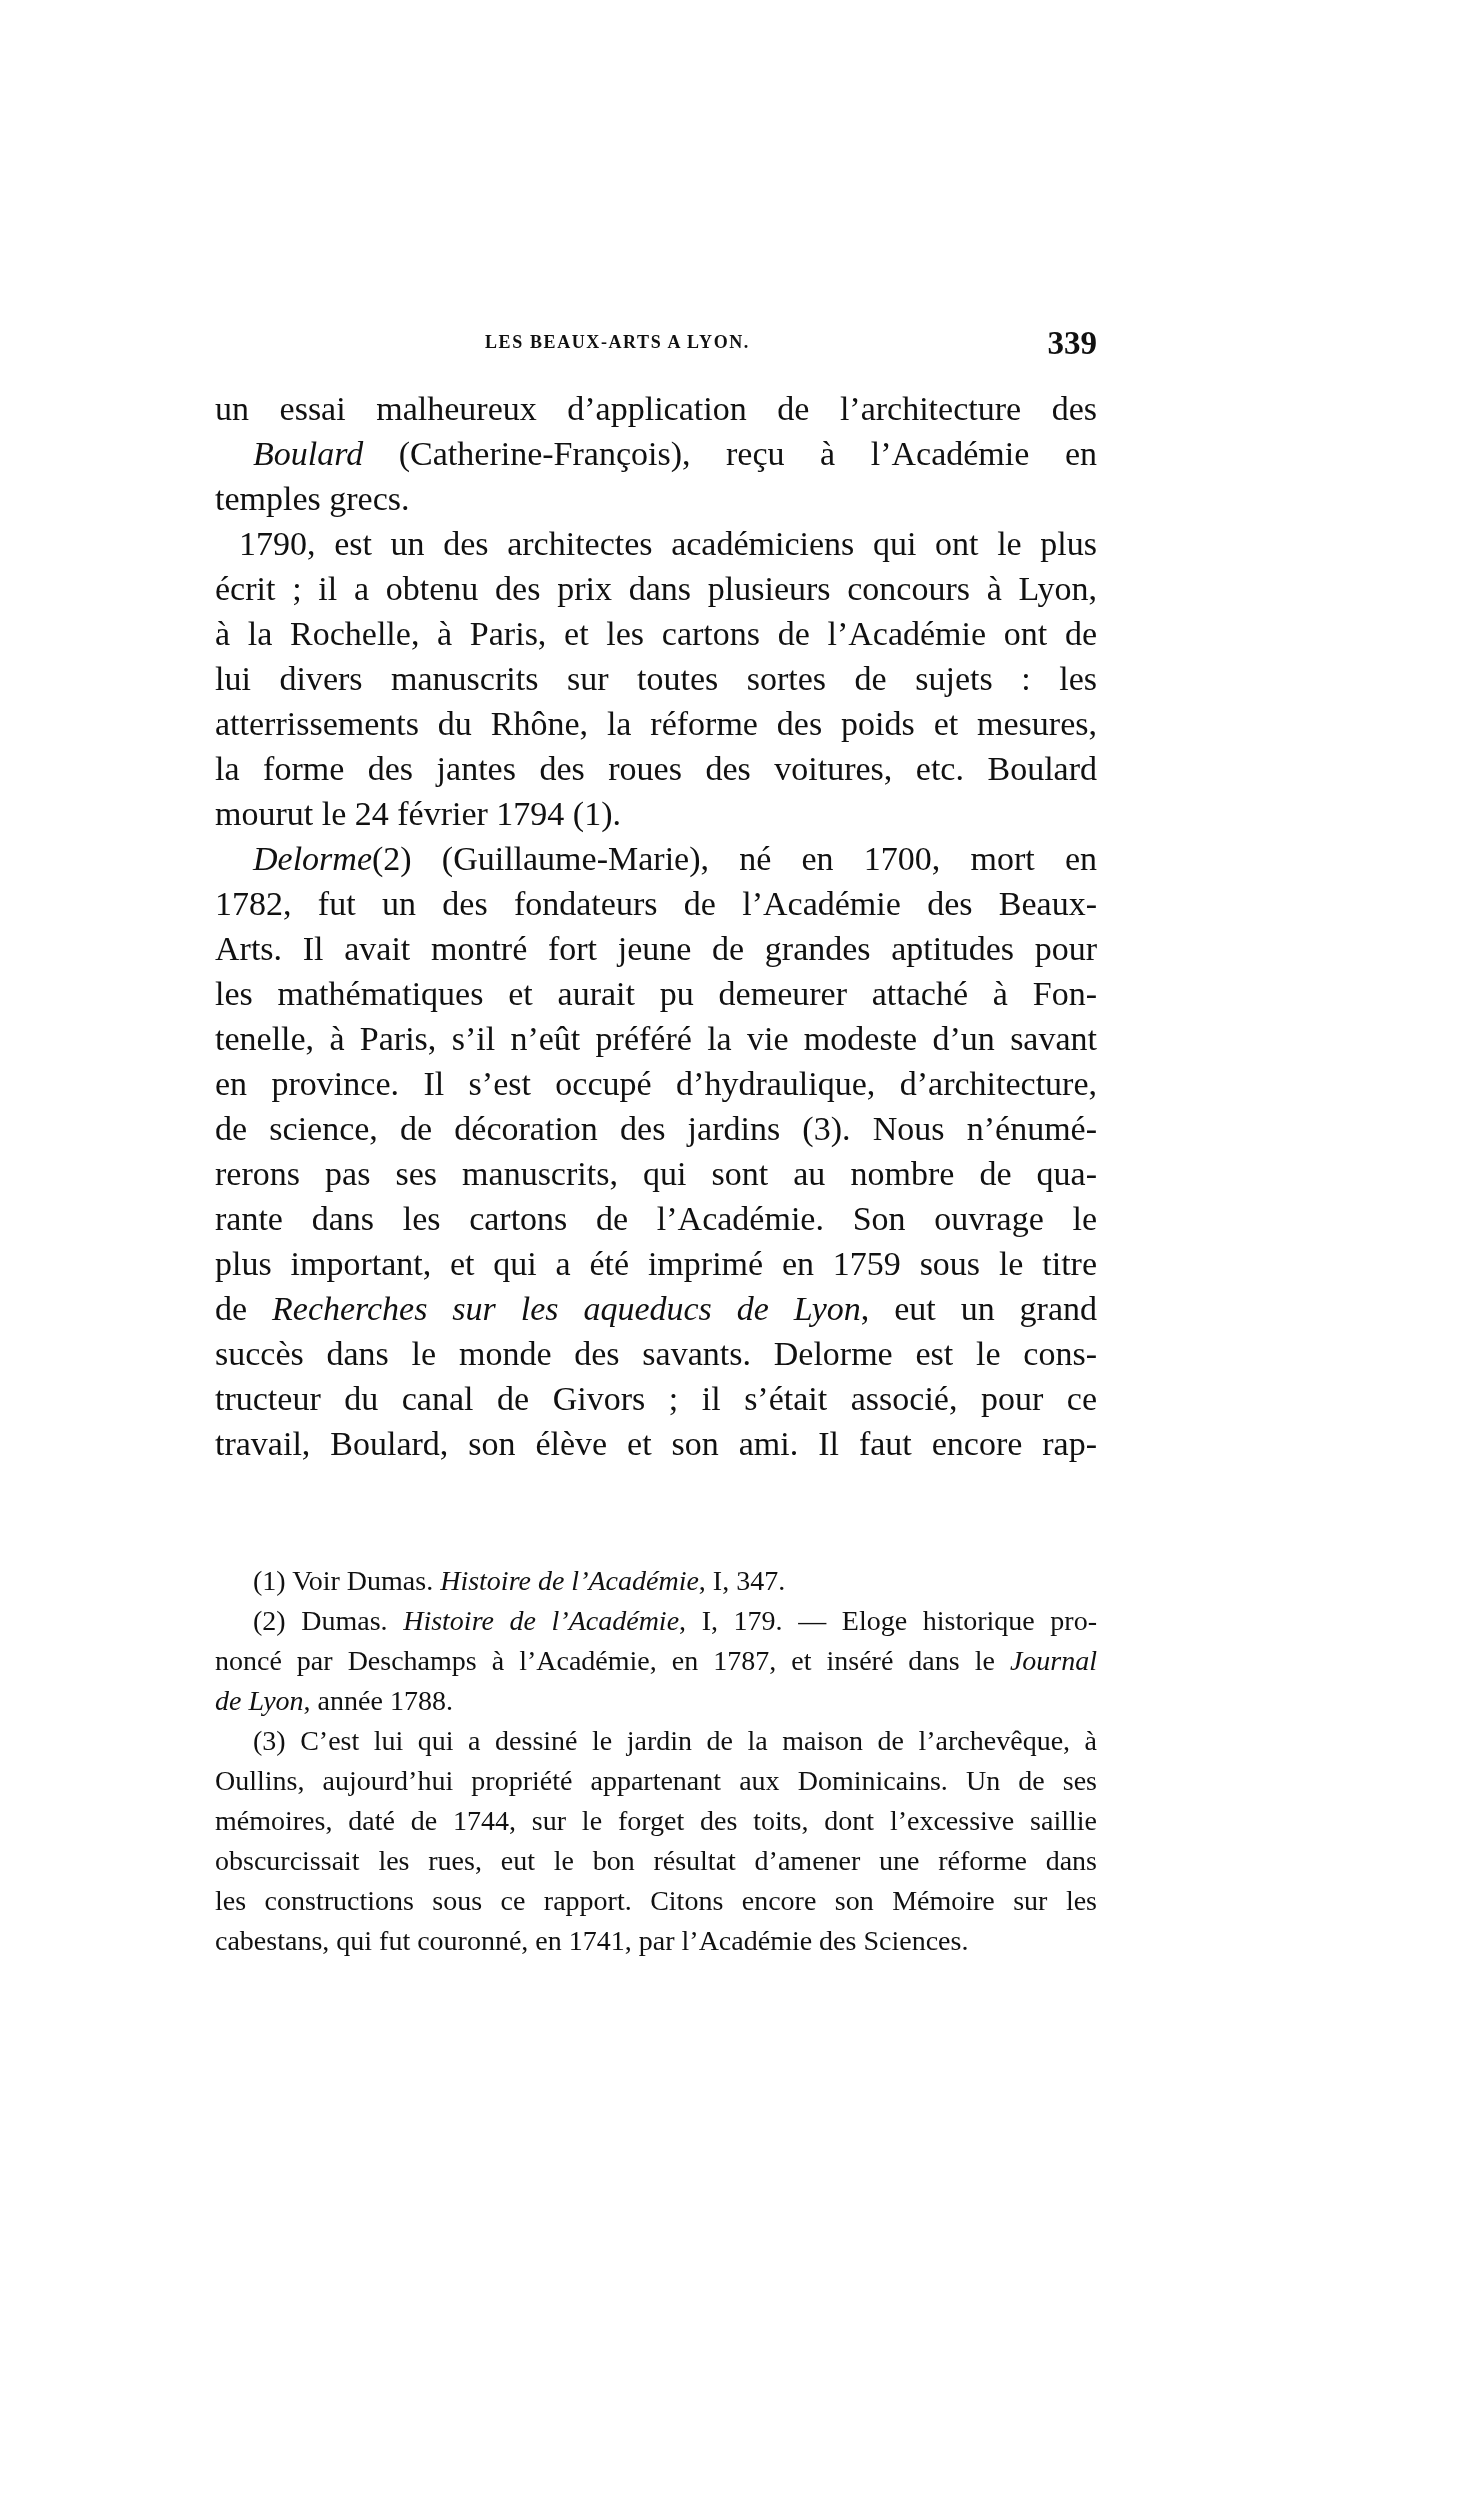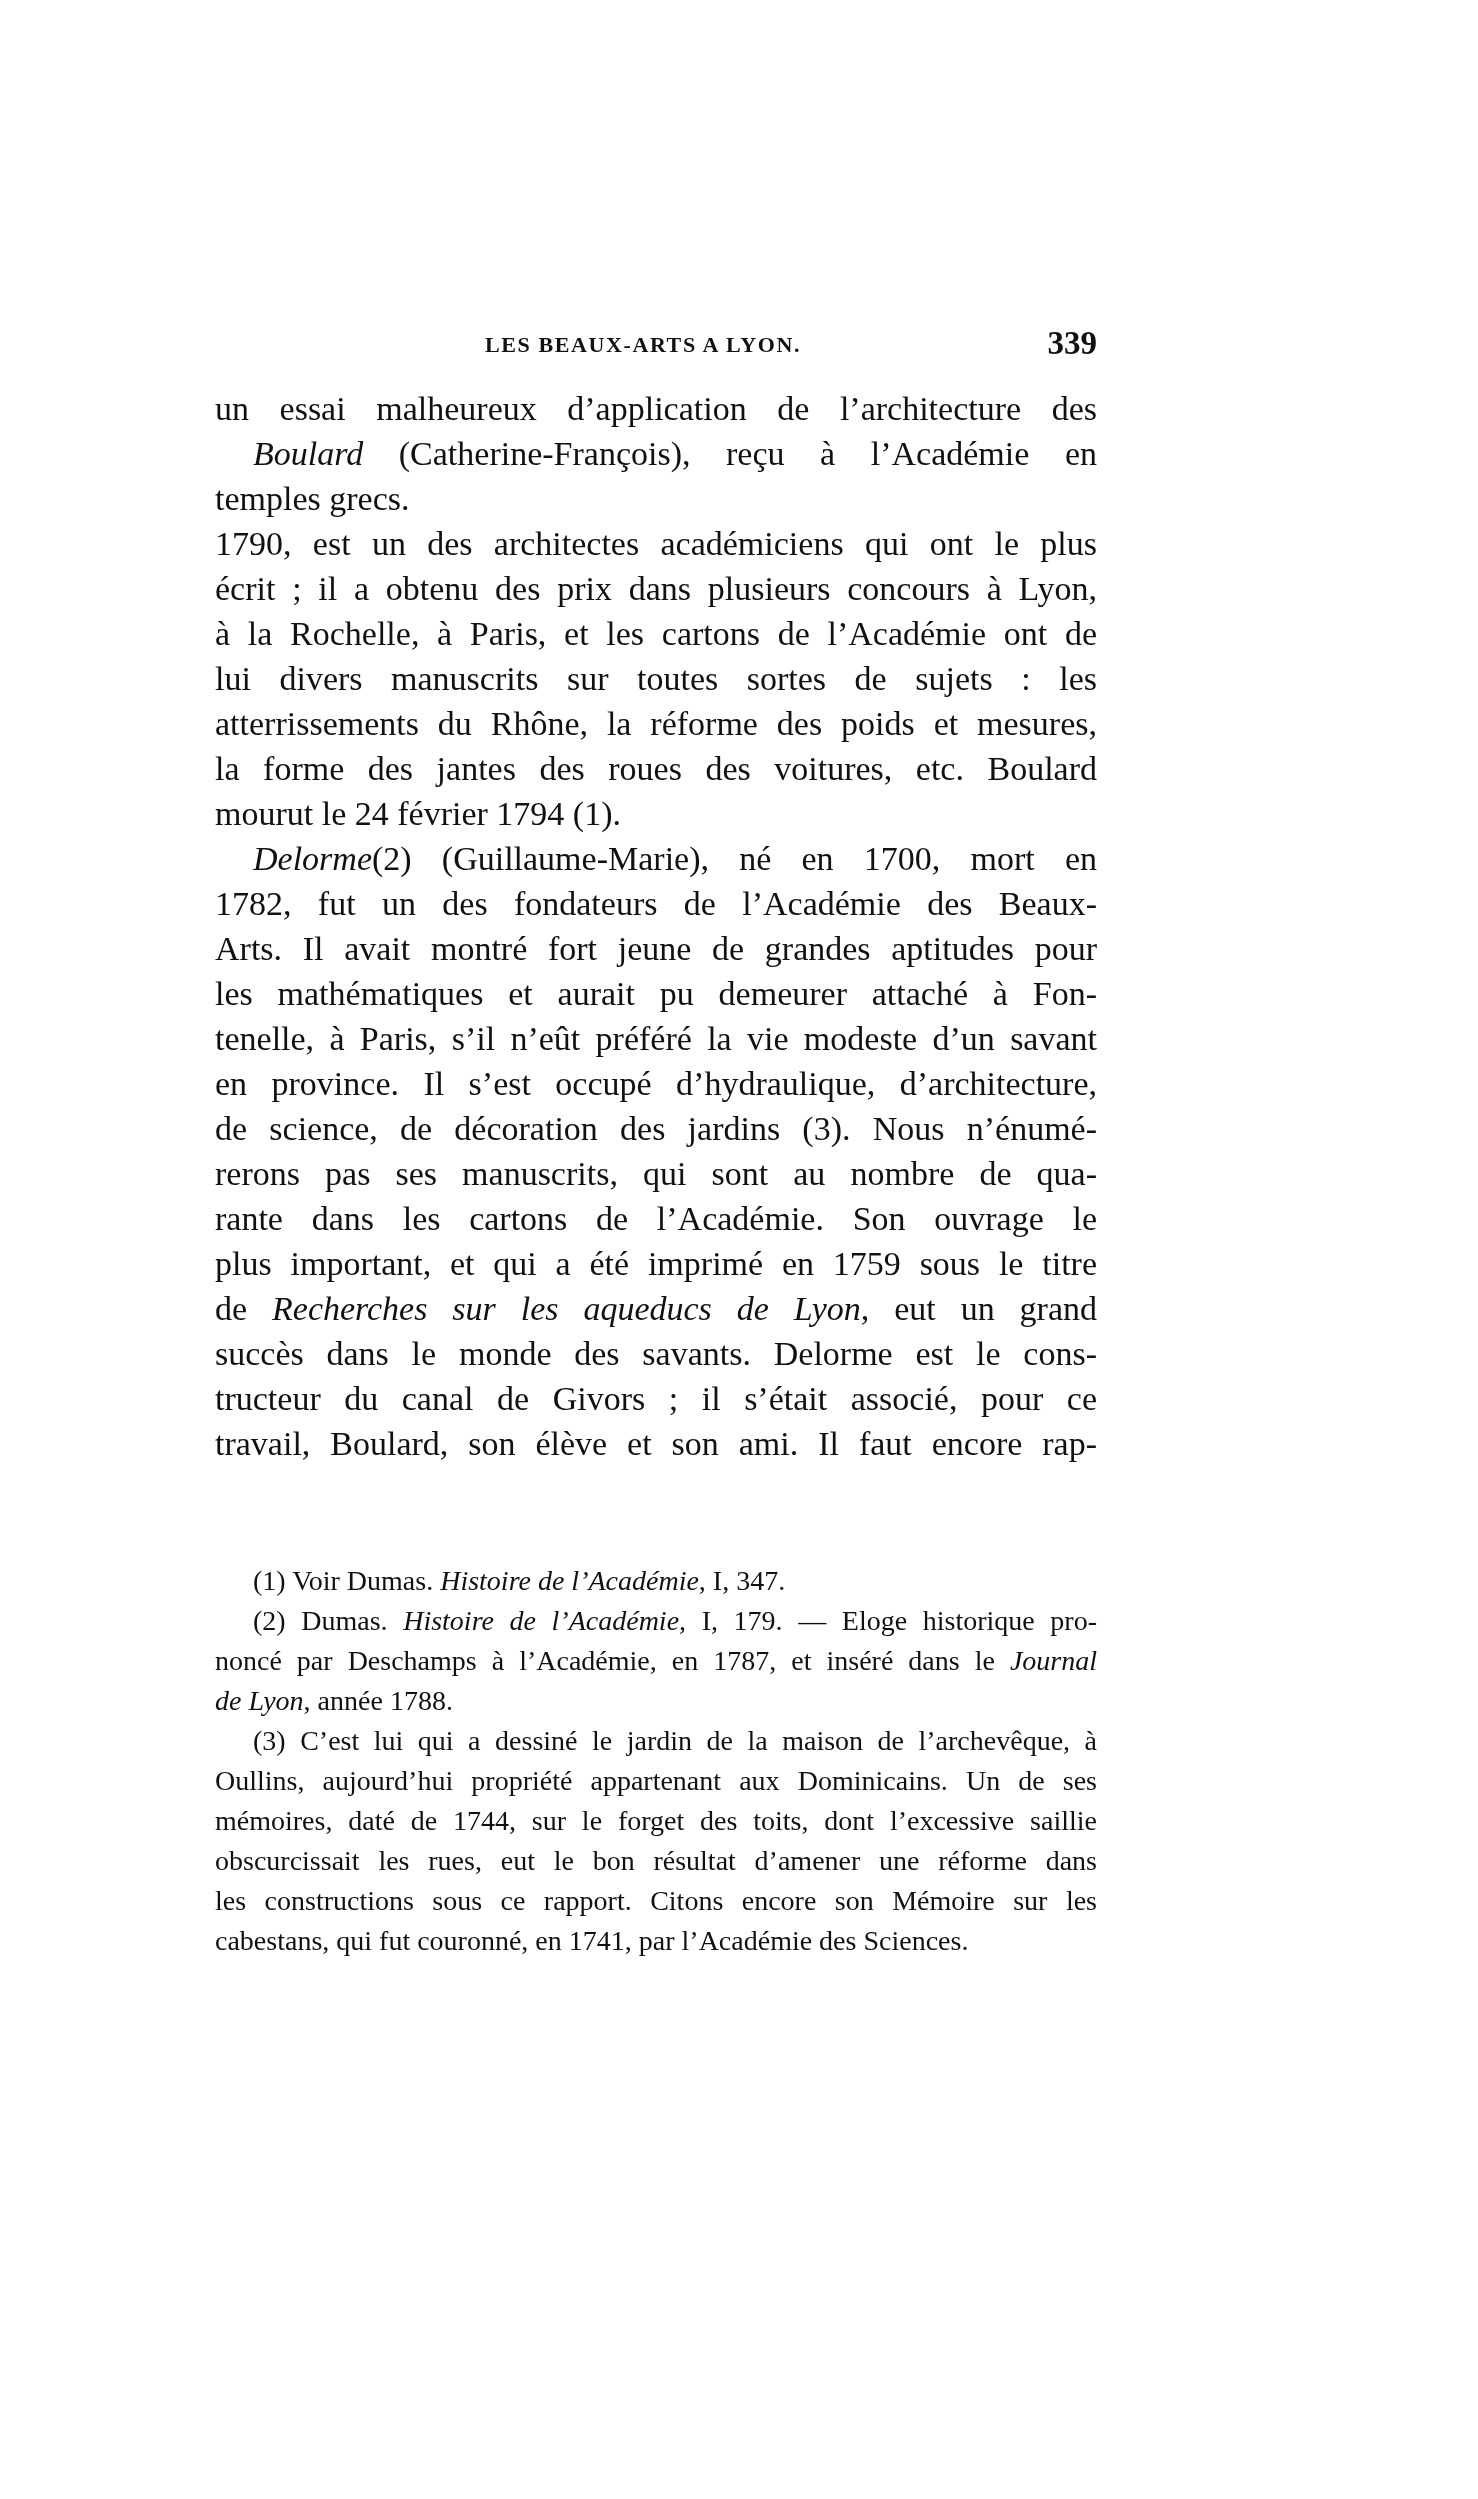--- a/index.html
+++ b/index.html
@@ -21,21 +21,21 @@
     position: absolute;
     top: 325px;
     left: 0;
     width: 882px;
     height: 41px;
   }
   .running-title {
     position: absolute;
     left: 270px;
     top: 6.5px;
-    font-size: 22px;
+    font-size: 18px;
     font-weight: bold;
     letter-spacing: 1.6px;
     font-variant: small-caps;
     white-space: nowrap;
   }
   .page-number {
     position: absolute;
     right: 0;
     top: 0;
     font-size: 33px;
@@ -85,21 +85,21 @@
 <div class="page">
   <div class="running-head">
     <span class="running-title">LES BEAUX-ARTS A LYON.</span>
     <span class="page-number">339</span>
   </div>
 
   <div class="body-text" id="body-text">
       <span class="line"><span style="white-space: nowrap; word-spacing: 0px;"><span>un essai malheureux d’application de l’architecture des</span></span></span>
       <span class="line indent"><span style="white-space: nowrap; word-spacing: 0px;"><span class="it">Boulard</span><span> (Catherine-François), reçu à l’Académie en</span></span></span>
       <span class="line last"><span style="white-space: nowrap;"><span>temples grecs.</span></span></span>
-      <span class="line"><span style="white-space: nowrap; word-spacing: 0px;"><span>1790, est un des architectes académiciens qui ont le plus</span></span></span>
+      <span class="line"><span style="white-space: nowrap; word-spacing: 0px; margin-left: 24px;"><span>1790, est un des architectes académiciens qui ont le plus</span></span></span>
       <span class="line"><span style="white-space: nowrap; word-spacing: 0px;"><span>écrit ; il a obtenu des prix dans plusieurs concours à Lyon,</span></span></span>
       <span class="line"><span style="white-space: nowrap; word-spacing: 0px;"><span>à la Rochelle, à Paris, et les cartons de l’Académie ont de</span></span></span>
       <span class="line"><span style="white-space: nowrap; word-spacing: 0px;"><span>lui divers manuscrits sur toutes sortes de sujets : les</span></span></span>
       <span class="line"><span style="white-space: nowrap; word-spacing: 0px;"><span>atterrissements du Rhône, la réforme des poids et mesures,</span></span></span>
       <span class="line"><span style="white-space: nowrap; word-spacing: 0px;"><span>la forme des jantes des roues des voitures, etc. Boulard</span></span></span>
       <span class="line last"><span style="white-space: nowrap;"><span>mourut le 24 février 1794 (1).</span></span></span>
       <span class="line indent"><span style="white-space: nowrap; word-spacing: 0px;"><span class="it">Delorme</span><span>(2) (Guillaume-Marie), né en 1700, mort en</span></span></span>
       <span class="line"><span style="white-space: nowrap; word-spacing: 0px;"><span>1782, fut un des fondateurs de l’Académie des Beaux-</span></span></span>
       <span class="line"><span style="white-space: nowrap; word-spacing: 0px;"><span>Arts. Il avait montré fort jeune de grandes aptitudes pour</span></span></span>
       <span class="line"><span style="white-space: nowrap; word-spacing: 0px;"><span>les mathématiques et aurait pu demeurer attaché à Fon-</span></span></span>

